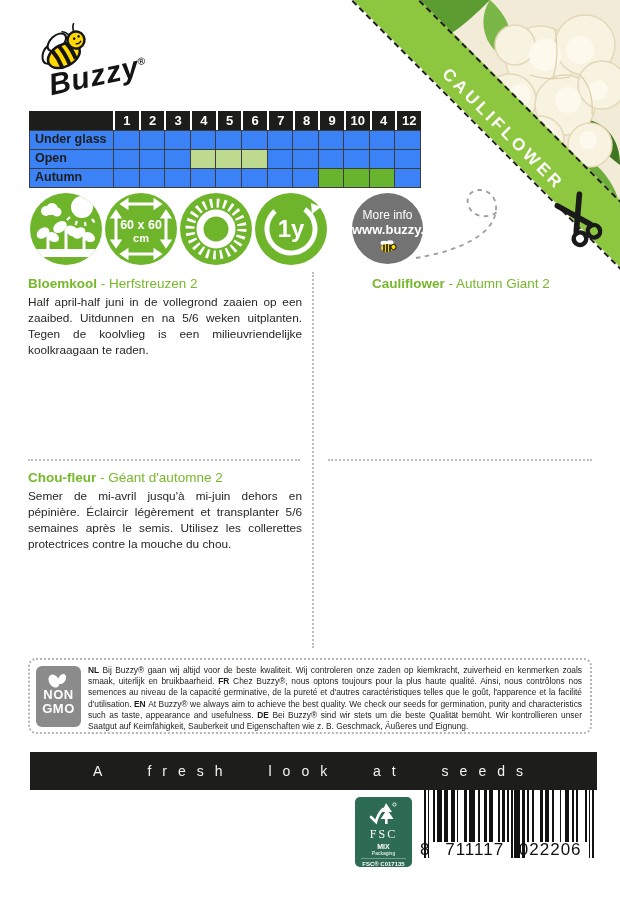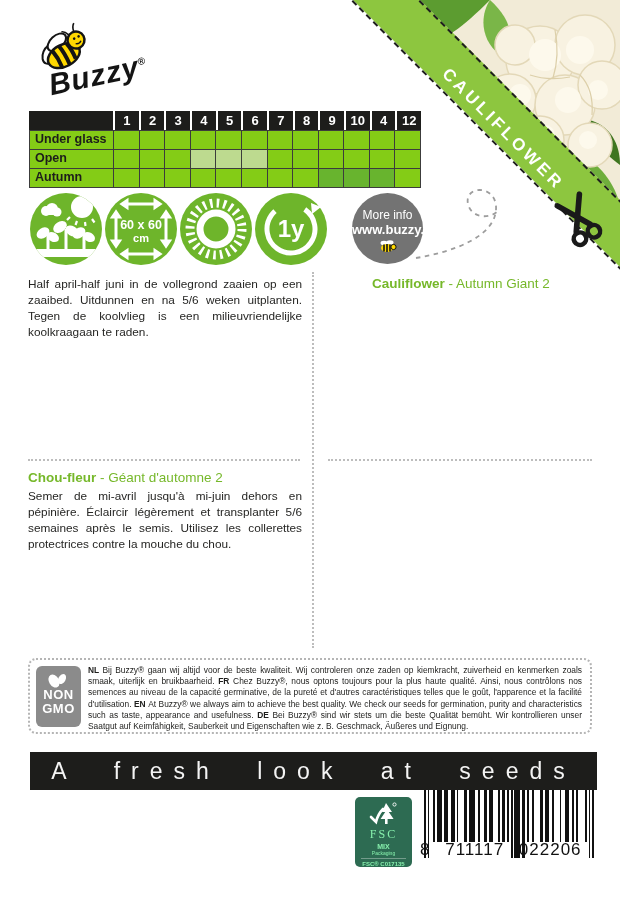--- a/index.html
+++ b/index.html
@@ -29,21 +29,21 @@
   .scissors { position:absolute; left:556px; top:194px; z-index:7; transform:rotate(-28deg); }
 
   
   .calendar { position:absolute; left:29px; top:111px; width:392px; }
   .cal-head, .cal-body { display:grid; grid-template-columns:84px repeat(12, 1fr); }
   .cal-h { background:#1d1d1b; color:#fff; font-weight:bold; font-size:13px; height:19px;
            line-height:19px; text-align:center; border-left:2px solid #fff; }
   .cal-h.first { border-left:none; }
   .cal-body { border-top:1.5px solid #3c3c3c; border-left:1.5px solid #3c3c3c; }
   .cal-cell, .cal-label { height:19px; border-right:1.5px solid #3c3c3c; border-bottom:1.5px solid #3c3c3c;
-                          background:#84cc16; }
+                          background:#3b82f6; }
   .cal-label { font-weight:bold; font-size:12.5px; line-height:17px; padding-left:5px; }
 
   
   .iconrow { position:absolute; left:0; top:193px; width:620px; height:80px; }
   .icirc { position:absolute; width:72px; height:72px; }
   .info-circle { position:absolute; left:352px; top:193px; width:71px; height:71px; border-radius:50%;
                  background:#737373; color:#fff; text-align:center; z-index:2; }
   .info-l1 { font-size:12px; margin-top:15px; }
   .info-l2 { font-size:13px; font-weight:bold; }
   .trail { position:absolute; left:398px; top:178px; z-index:1; }
@@ -73,25 +73,25 @@
                 text-align:justify; color:#1d1d1b; }
   .legal-text b { font-weight:bold; }
 
   
   .addr-row { position:absolute; left:28px; top:735px; width:564px; height:14px; font-size:10.3px; }
   .addr { position:absolute; left:0; top:0; }
   .site { position:absolute; left:312px; top:0; color:#76b82a; font-weight:bold; }
   .eu { position:absolute; right:0; top:0; }
   .banner { position:absolute; left:30px; top:752px; width:567px; height:38px; background:#1d1d1b;
             display:flex; align-items:center; justify-content:center; color:#f4f4f4;
-            font-size:23px; letter-spacing:11px; word-spacing:20px; }
+            font-size:14px; letter-spacing:11px; word-spacing:20px; }
 
   
   .fsc { position:absolute; left:355px; top:797px; width:57px; height:70px; background:#2d6b52;
-         border-radius:5px; color:#86efac; text-align:center; }
+         border-radius:5px; color:#ffffff; text-align:center; }
   .fsc-name { font-family:"Liberation Serif", serif; font-size:12px; letter-spacing:2px; margin-top:30px; }
   .fsc-mix { font-size:7px; font-weight:bold; margin-top:1px; }
   .fsc-pack { font-size:5px; border-bottom:1px solid #ffffff55; padding-bottom:2px; margin:0 6px; }
   .fsc-lic { font-size:6px; font-weight:bold; margin-top:2px; }
   .fsc svg { position:absolute; left:14px; top:4px; }
   .barcode { position:absolute; left:424px; top:790px; width:184px; height:80px; }
   .bars { display:flex; width:170px; height:68px; align-items:flex-start; }
   .bars i { display:block; height:52px; }
   .bars i.bar { background:#111; }
   .bars i.tall { height:68px; }
@@ -303,20 +303,21 @@
       <path d="M5 5.5 v7 M8 5 v8 M11 5.5 v7" stroke="#141414" stroke-width="1.6"></path>
       <circle cx="14.5" cy="8" r="2.6" fill="#ffd800" stroke="#141414" stroke-width="1"></circle>
     </svg>
   </div>
 
   <div class="vdash"></div>
   <div class="hdash l"></div>
   <div class="hdash r"></div>
 
   <div class="block b-nl">
+    <div class="bh"><b>Bloemkool</b><span> - Herfstreuzen 2</span></div>
     <div class="bt">Half april-half juni in de vollegrond zaaien op een zaaibed. Uitdunnen en na 5/6 weken uitplanten. Tegen de koolvlieg is een milieuvriendelijke koolkraagaan te raden.</div>
   </div>
   <div class="block b-en">
     <div class="bh"><b>Cauliflower</b><span> - Autumn Giant 2</span></div>
   </div>
   <div class="block b-fr">
     <div class="bh"><b>Chou-fleur</b><span> - Géant d'automne 2</span></div>
     <div class="bt">Semer de mi-avril jusqu'à mi-juin dehors en pépinière. Éclaircir légèrement et transplanter 5/6 semaines après le semis. Utilisez les collerettes protectrices contre la mouche du chou.</div>
   </div>
 

